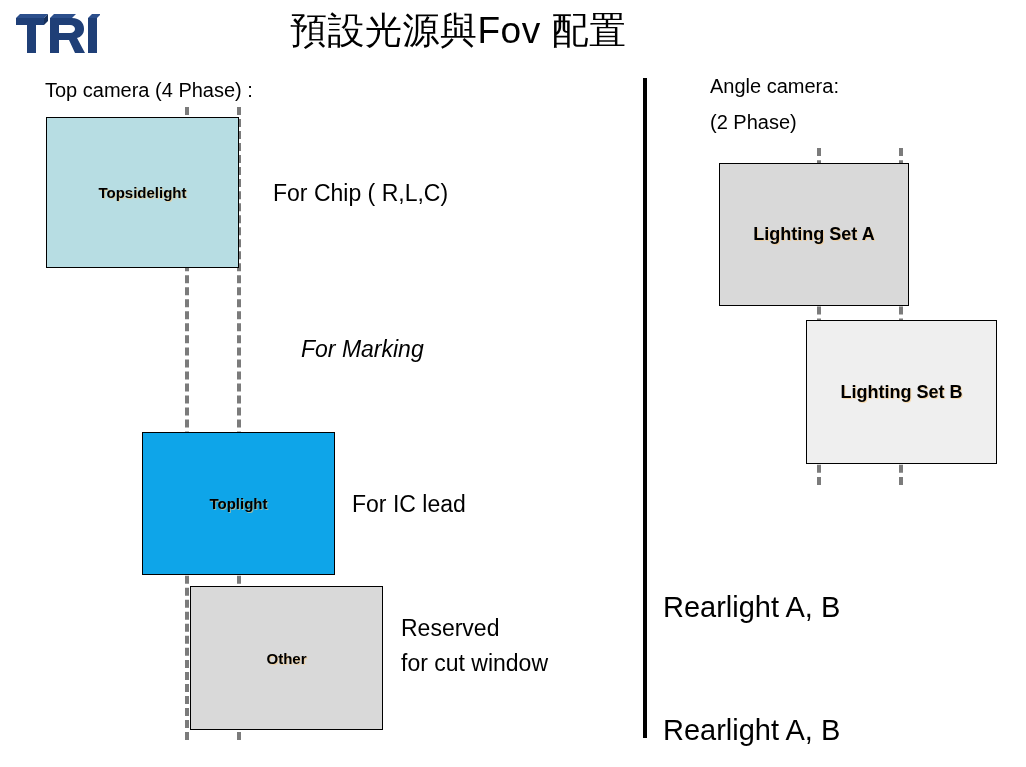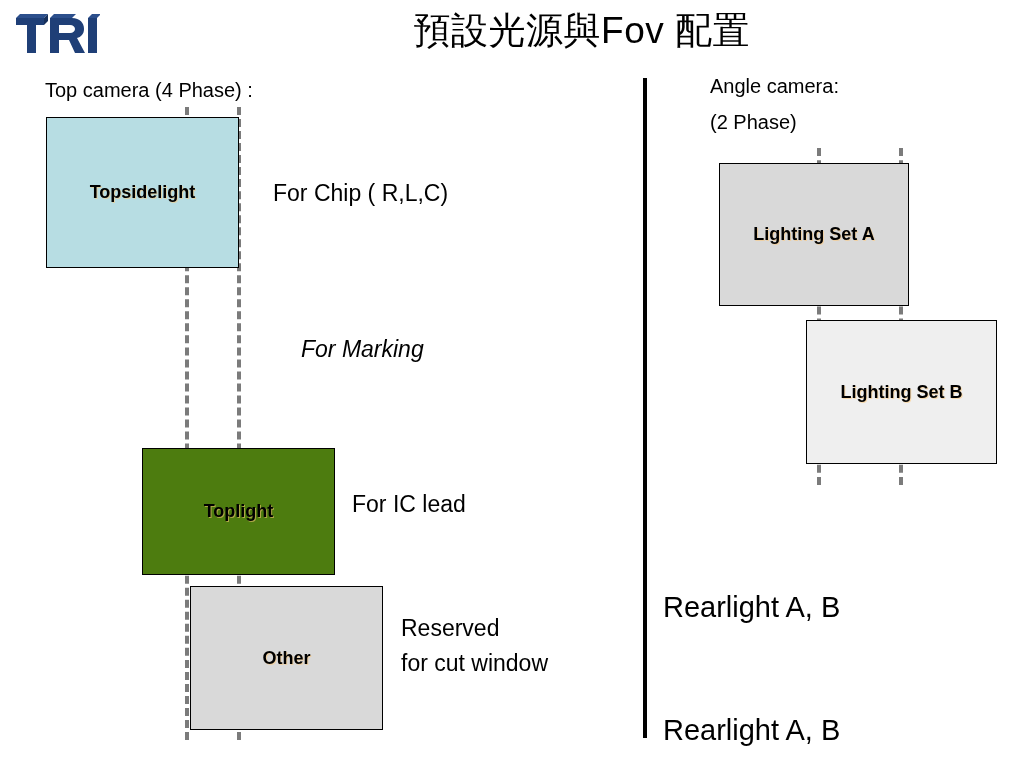--- a/index.html
+++ b/index.html
@@ -25,21 +25,21 @@
     width: 86px;
     height: 48px;
   }
 
   
   #title {
     position: absolute;
     left: 290px;
     top: 8px;
     width: 460px;
-    text-align: right;
+    text-align: left;
     font-size: 37px;
     line-height: 46px;
     letter-spacing: 0.5px;
     white-space: nowrap;
     color: #000000;
   }
 
   
   .section-heading {
     position: absolute;
@@ -64,38 +64,38 @@
   
   .lightbox {
     position: absolute;
     box-sizing: border-box;
     border: 1px solid #000000;
     display: flex;
     align-items: center;
     justify-content: center;
   }
   .lightbox .box-label {
-    font-size: 18px;
+    font-size: 15px;
     font-weight: bold;
     color: #000000;
     text-shadow: 1px 1px 0 rgba(255,200,120,0.55);
     white-space: nowrap;
   }
 
   #box-topsidelight {
     left: 46px;  top: 117px;  width: 193px; height: 151px;
     background: #b7dde3;
   }
   #box-sidelight {
     left: 94px;  top: 271px;  width: 193px; height: 151px;
     background: #c2e6b8;
   }
   #box-toplight {
-    left: 142px; top: 448px;  width: 193px; height: 127px;
-    background: #4d7c0f;
+    left: 142px; top: 432px;  width: 193px; height: 143px;
+    background: #0ea5e9;
   }
   #box-other {
     left: 190px; top: 586px;  width: 193px; height: 144px;
     background: #d9d9d9;
   }
   #box-lighting-a {
     left: 719px; top: 163px;  width: 190px; height: 143px;
     background: #d9d9d9;
     justify-content: center;
   }

